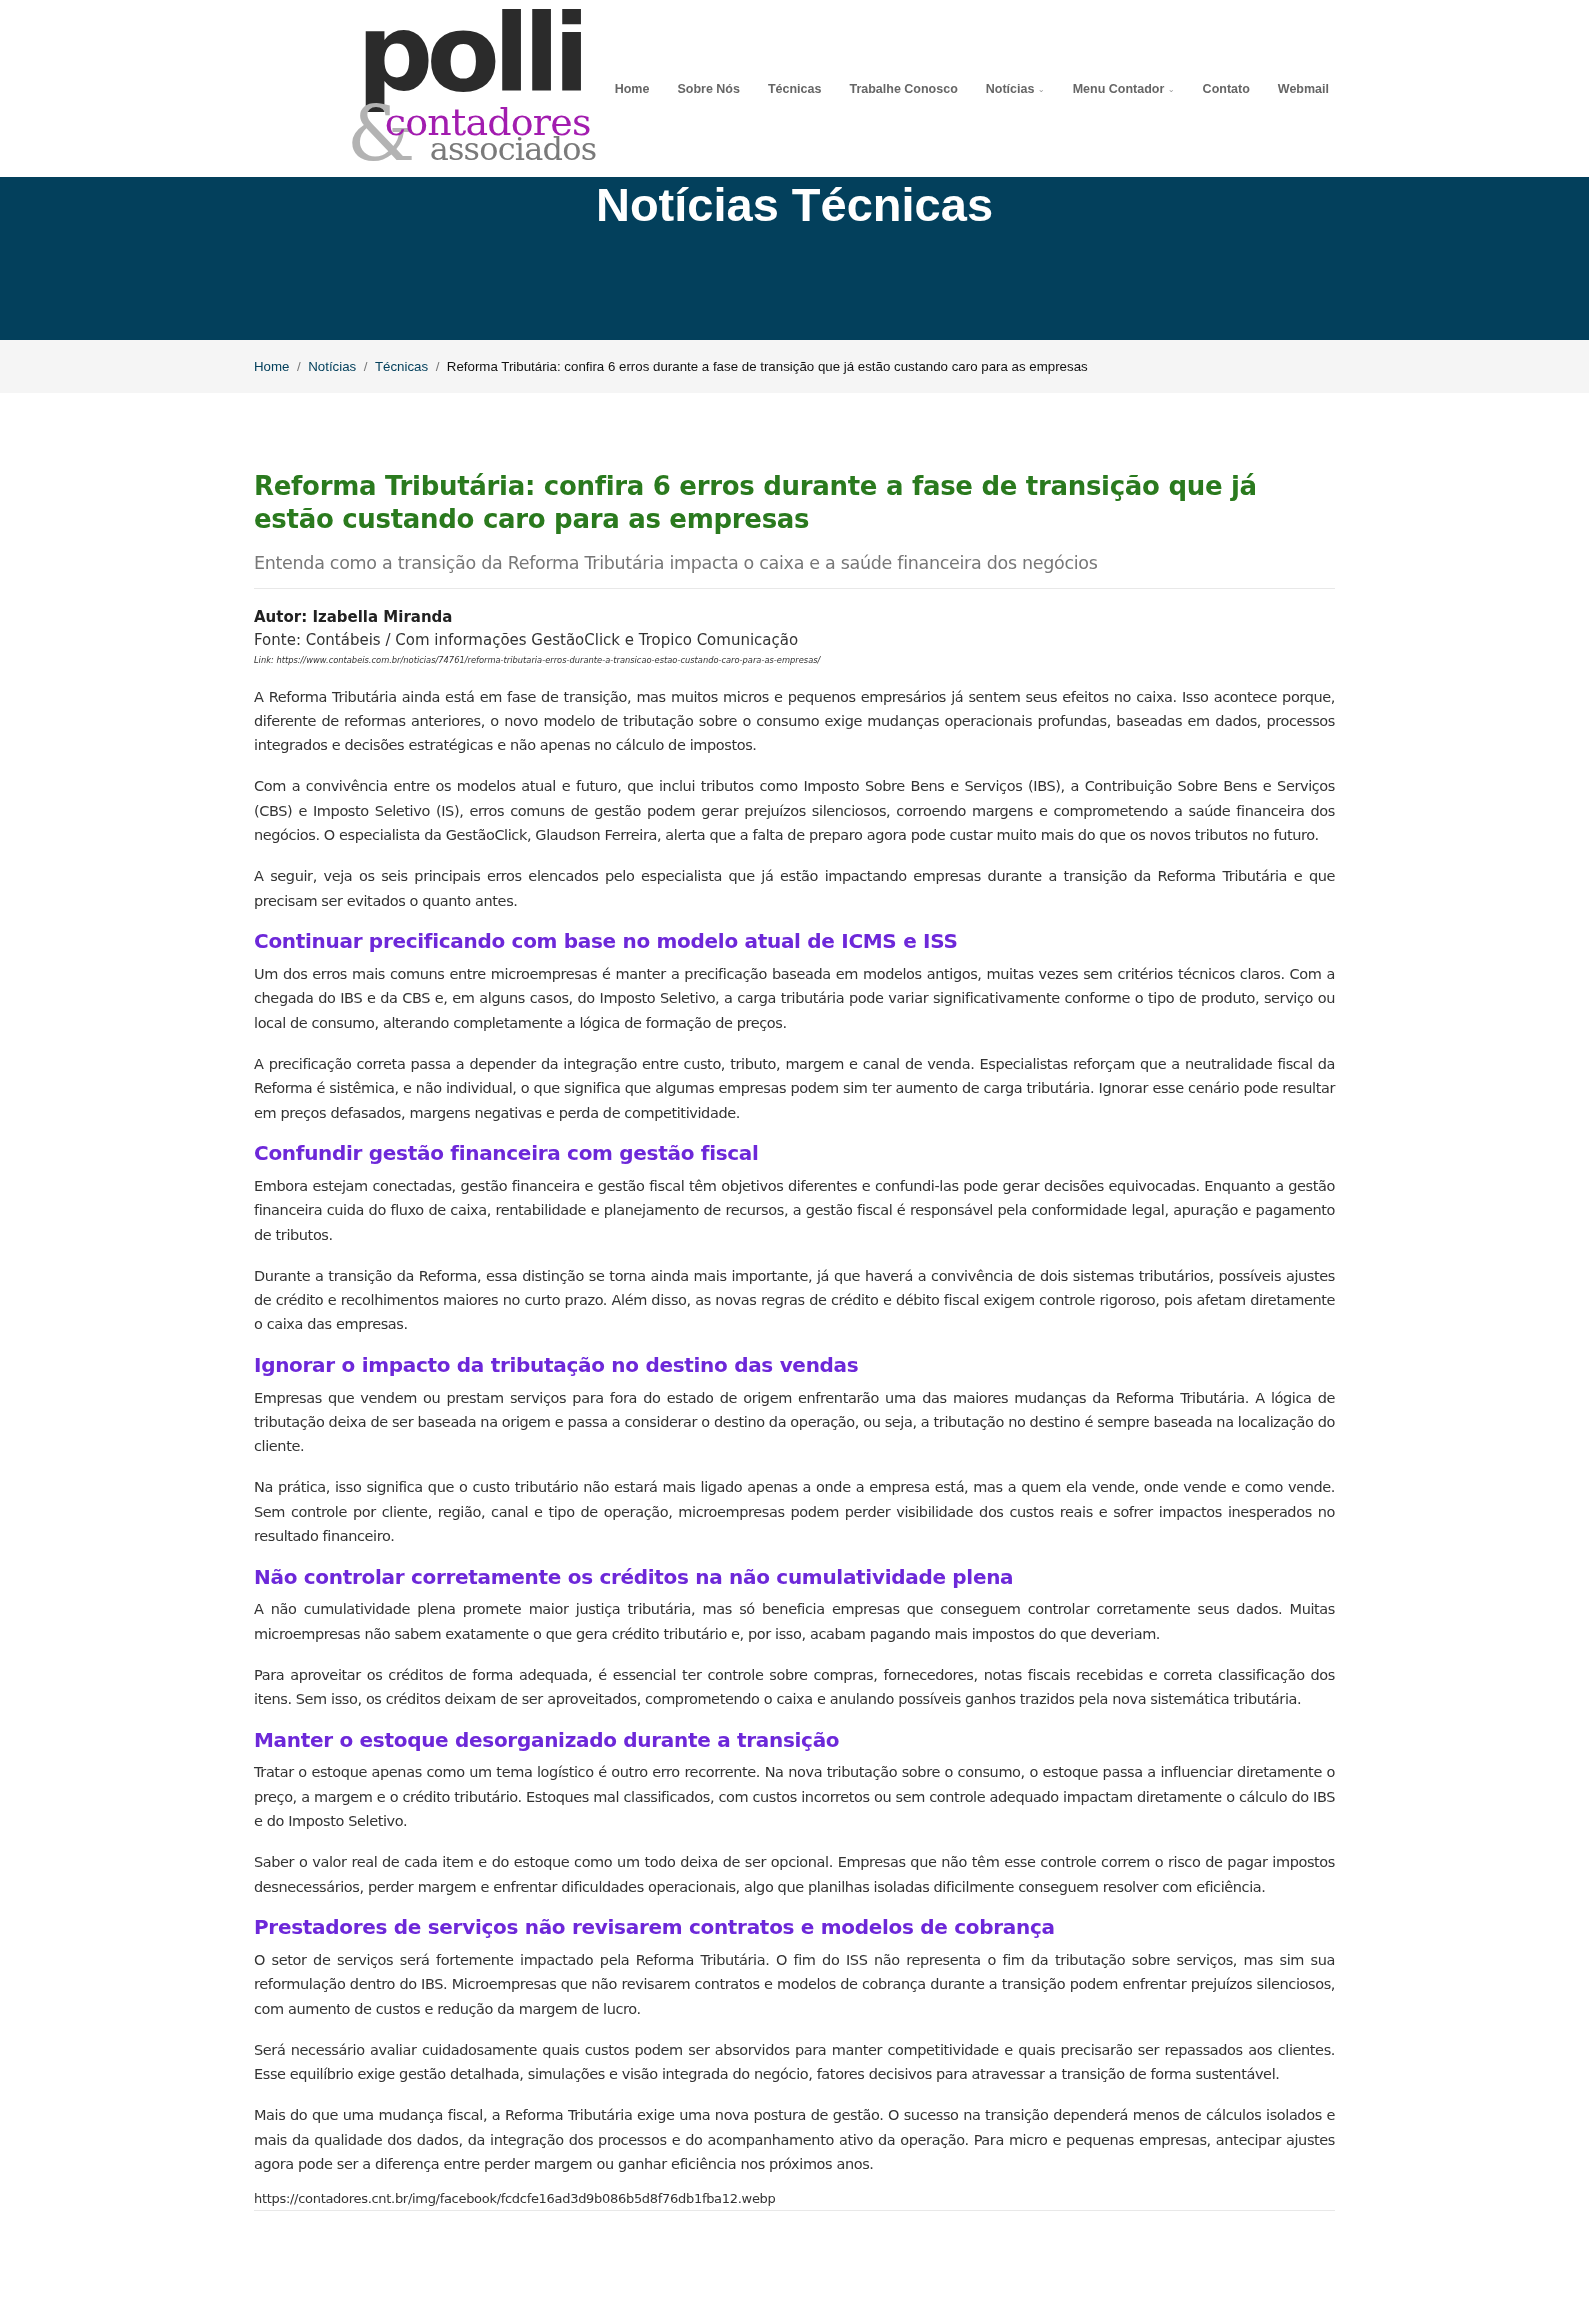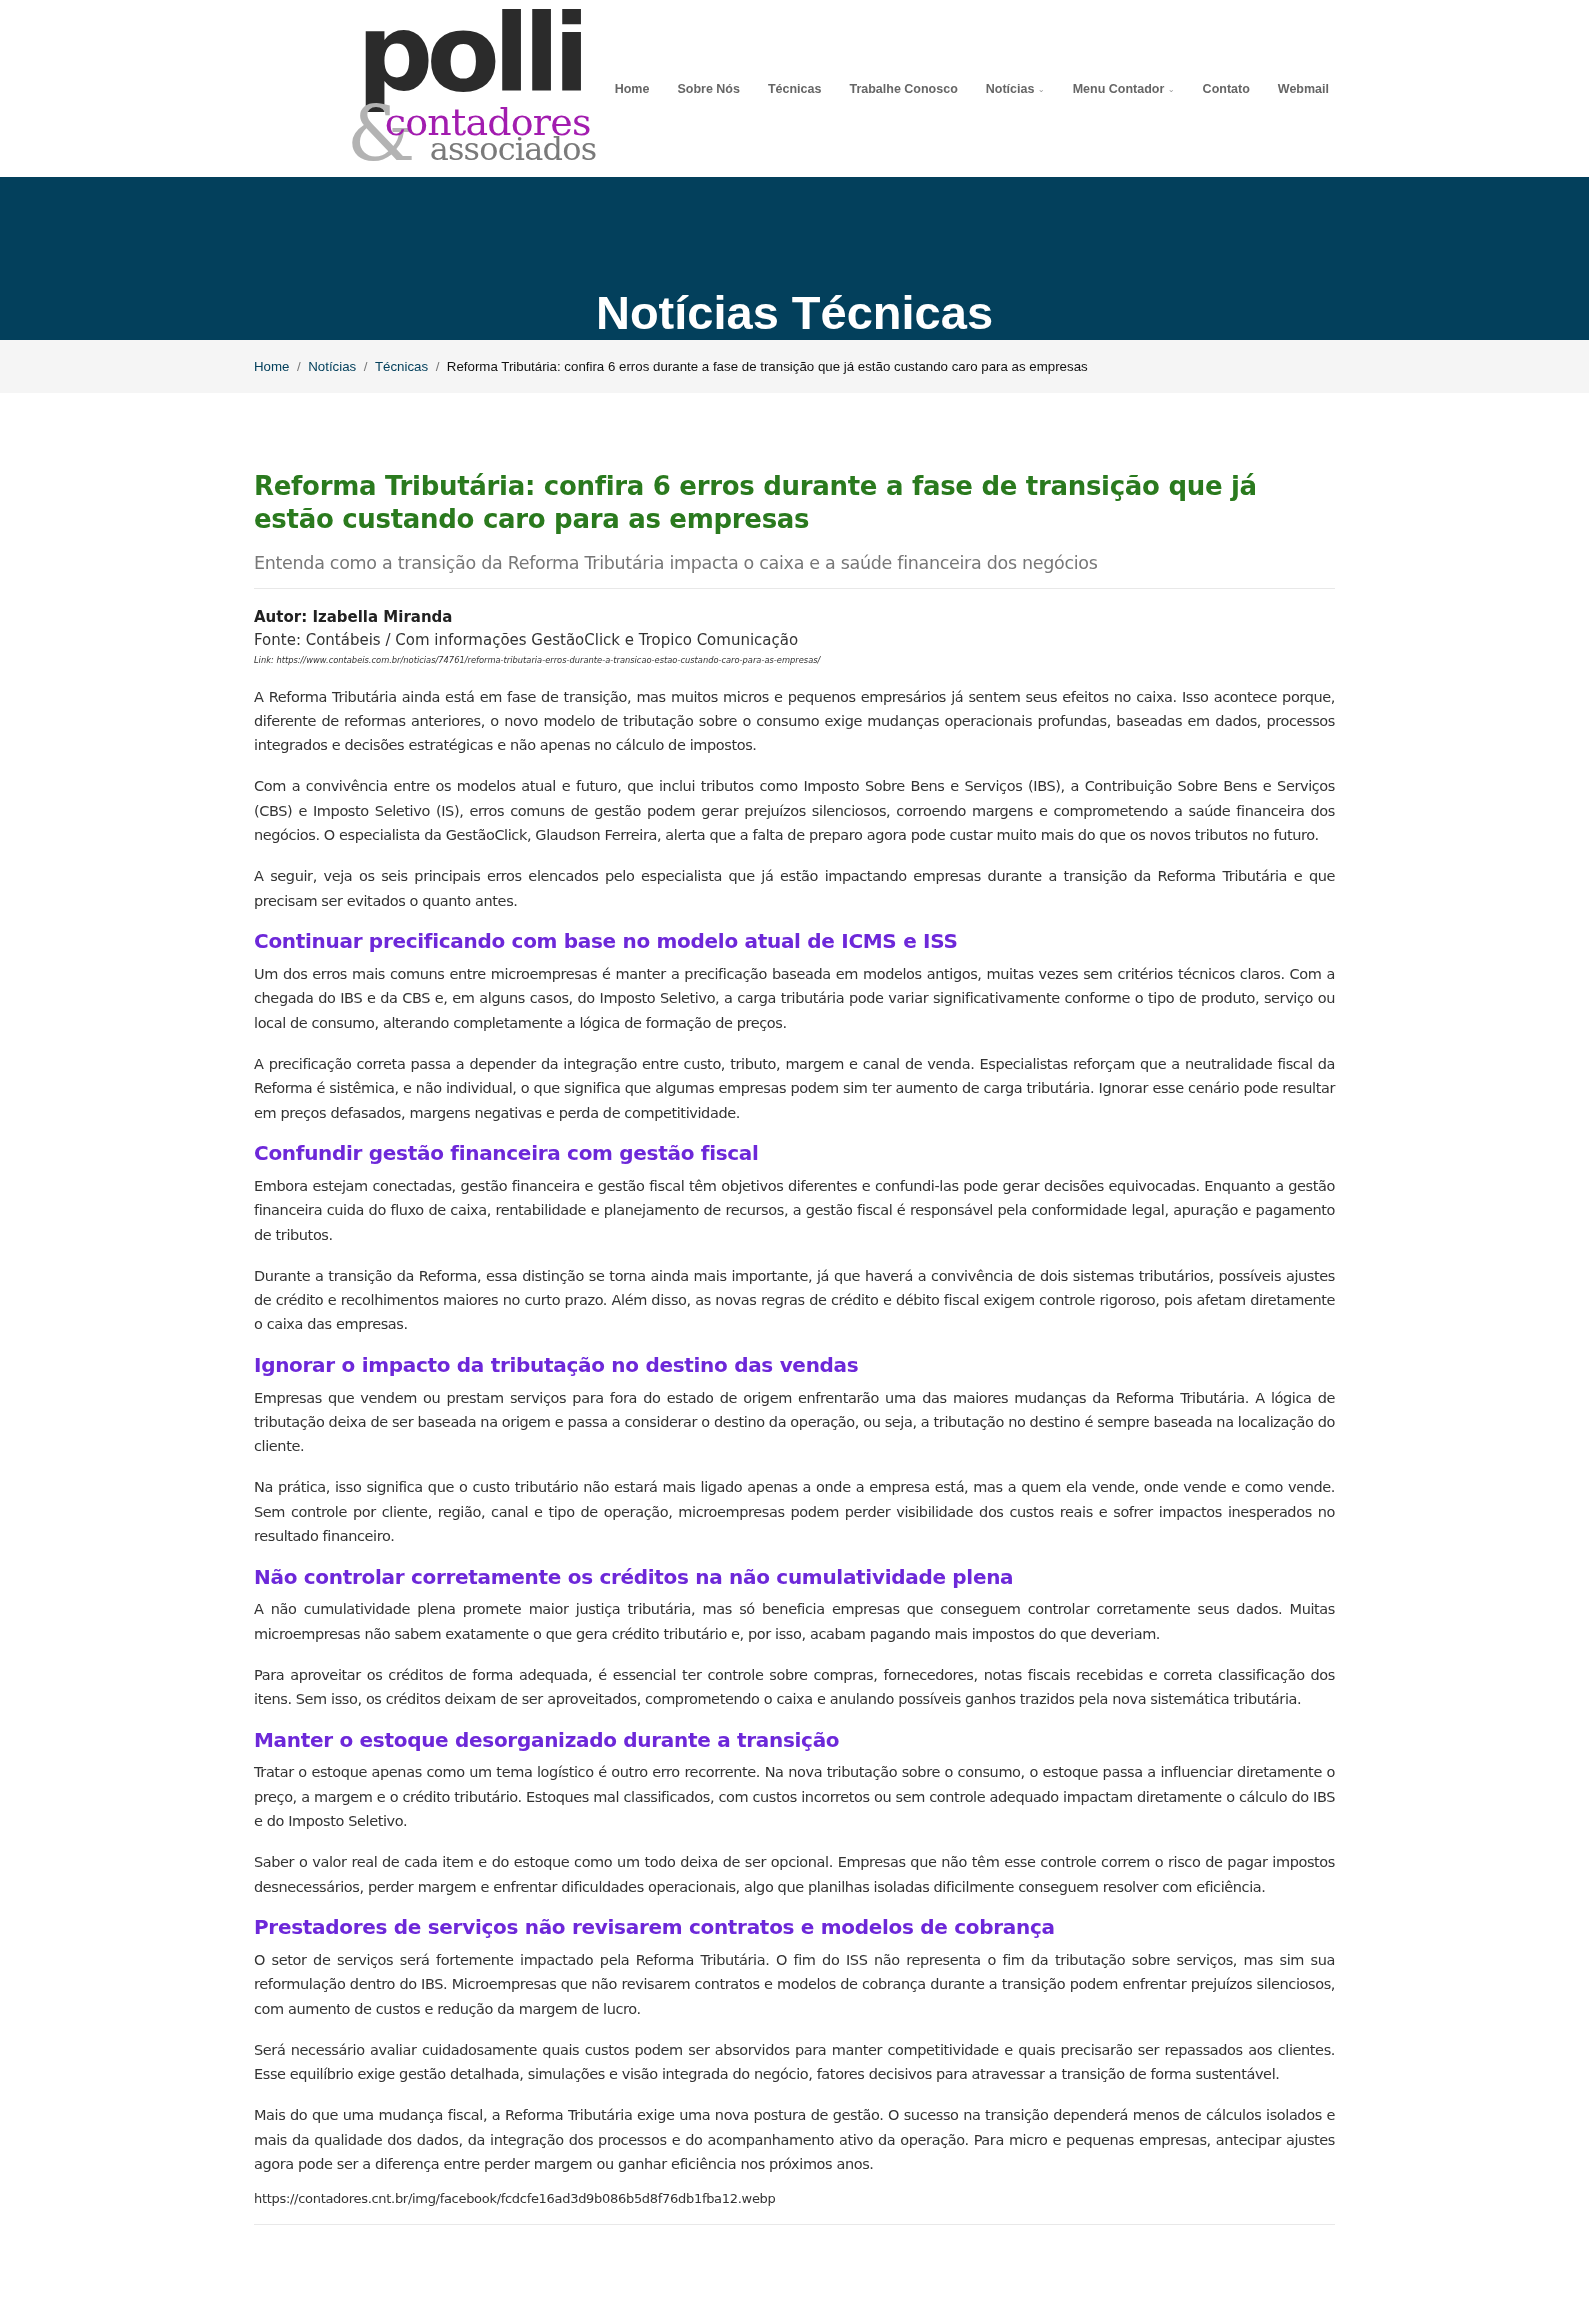--- a/index.html
+++ b/index.html
@@ -15,21 +15,21 @@
   .logo .amp { position: absolute; left: 0; top: 80px; font-family: "DejaVu Serif", serif; font-size: 77px; color: #b3b3b3; line-height: 1; }
   .logo .contadores { position: absolute; left: 38px; top: 88px; font-family: "DejaVu Serif", serif; font-size: 38px; color: #a21caf; line-height: 1; letter-spacing: -0.8px; }
   .logo .associados { position: absolute; left: 83px; top: 118px; font-family: "DejaVu Serif", serif; font-size: 32px; color: #7a7a7a; line-height: 1; letter-spacing: -0.8px; }
 
   .nav { display: flex; align-items: center; gap: 0; margin-top: 0; }
   .nav-item { font-family: "Liberation Sans", sans-serif; font-size: 12.5px; font-weight: bold; color: #666; padding: 0 14px; cursor: pointer; white-space: nowrap; display: flex; align-items: center; }
   .nav-item:last-child { padding-right: 6px; }
   .nav-item .chev { font-size: 8.3px; color: #999; margin-left: 3.3px; font-weight: normal; }
 
   
-  .banner { background: #03405c; height: 163px; display: flex; align-items: flex-end; justify-content: center; }
+  .banner { background: #03405c; height: 163px; display: flex; align-items: flex-start; justify-content: center; }
   .banner h1 { color: #fff; font-family: "Liberation Sans", sans-serif; font-weight: bold; font-size: 47px; letter-spacing: 0; }
 
   
   .breadcrumb-bar { background: #f5f5f5; height: 53px; }
   .breadcrumb-bar .container { height: 53px; display: flex; align-items: center; font-size: 13.3px; }
   .crumb { color: #03405c; cursor: pointer; }
   .crumb-sep { color: #777; margin: 0 7.5px; }
   .crumb-current { color: #111; }
 
   
@@ -39,21 +39,21 @@
   .divider { height: 1.7px; background: #e8e8e8; margin-top: 11.7px; }
   .meta { margin-top: 16.7px; }
   .author { font-family: "DejaVu Sans", sans-serif; font-weight: bold; font-size: 15px; color: #222; line-height: 23.4px; }
   .source { font-family: "DejaVu Sans", sans-serif; font-size: 15px; color: #333; line-height: 23.4px; }
   .link { font-family: "DejaVu Sans", sans-serif; font-style: italic; font-size: 8.3px; color: #333; line-height: 15px; }
 
   .body-text p { font-family: "DejaVu Sans", sans-serif; font-size: 14.5px; color: #333; line-height: 24.4px; text-align: justify; margin-top: 16.7px; letter-spacing: -0.4px; }
   .body-text p.first { margin-top: 16.7px; }
   .body-text h2 { font-family: "DejaVu Sans", sans-serif; font-weight: bold; font-size: 20px; line-height: 27px; color: #6d28d9; margin-top: 15px; margin-bottom: -10px; letter-spacing: -0.3px; }
 
-  .footer-url { font-family: "DejaVu Sans", sans-serif; font-size: 13px; color: #333; margin-top: 15px; padding-bottom: 18px; border-bottom: 1.7px solid #e8e8e8; letter-spacing: -0.3px; }
+  .footer-url { font-family: "DejaVu Sans", sans-serif; font-size: 13px; color: #333; margin-top: 15px; padding-bottom: 4px; border-bottom: 1.7px solid #e8e8e8; letter-spacing: -0.3px; }
 </style>
 </head>
 <body>
 
 <header class="header">
   <div class="container">
     <div class="logo">
       <span class="polli">polli</span>
       <span class="amp">&amp;</span>
       <span class="contadores">contadores</span>

